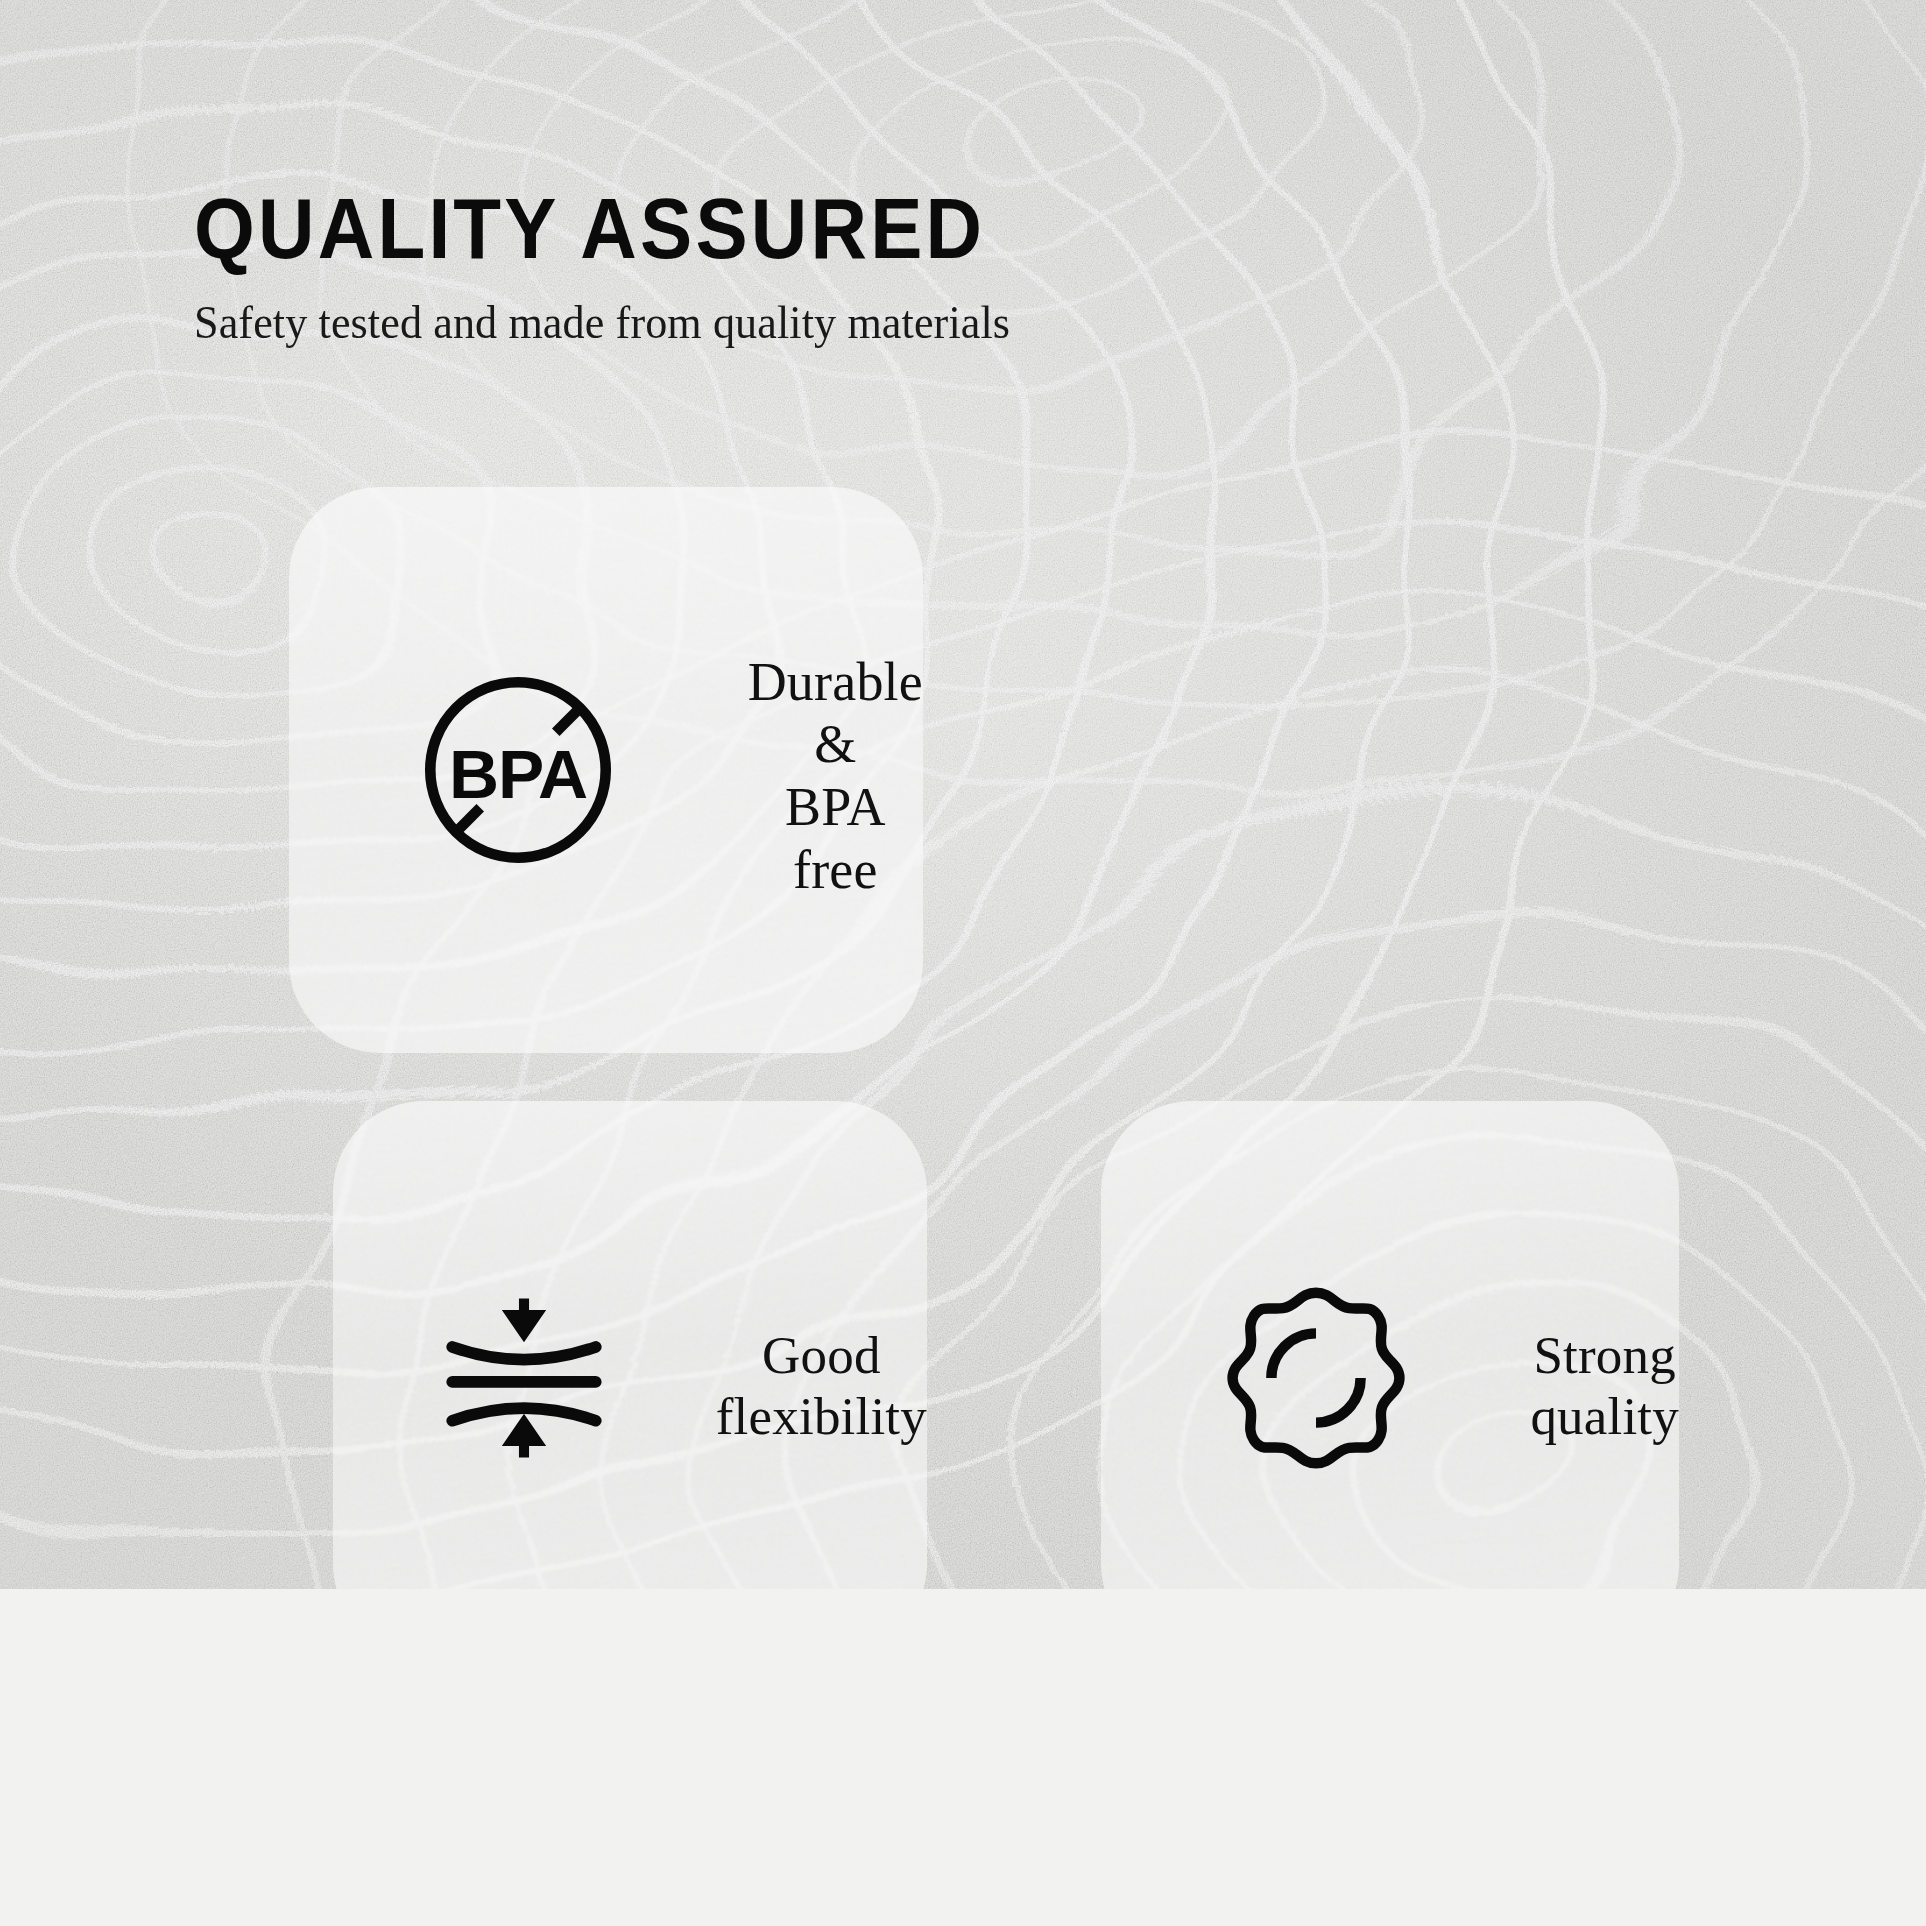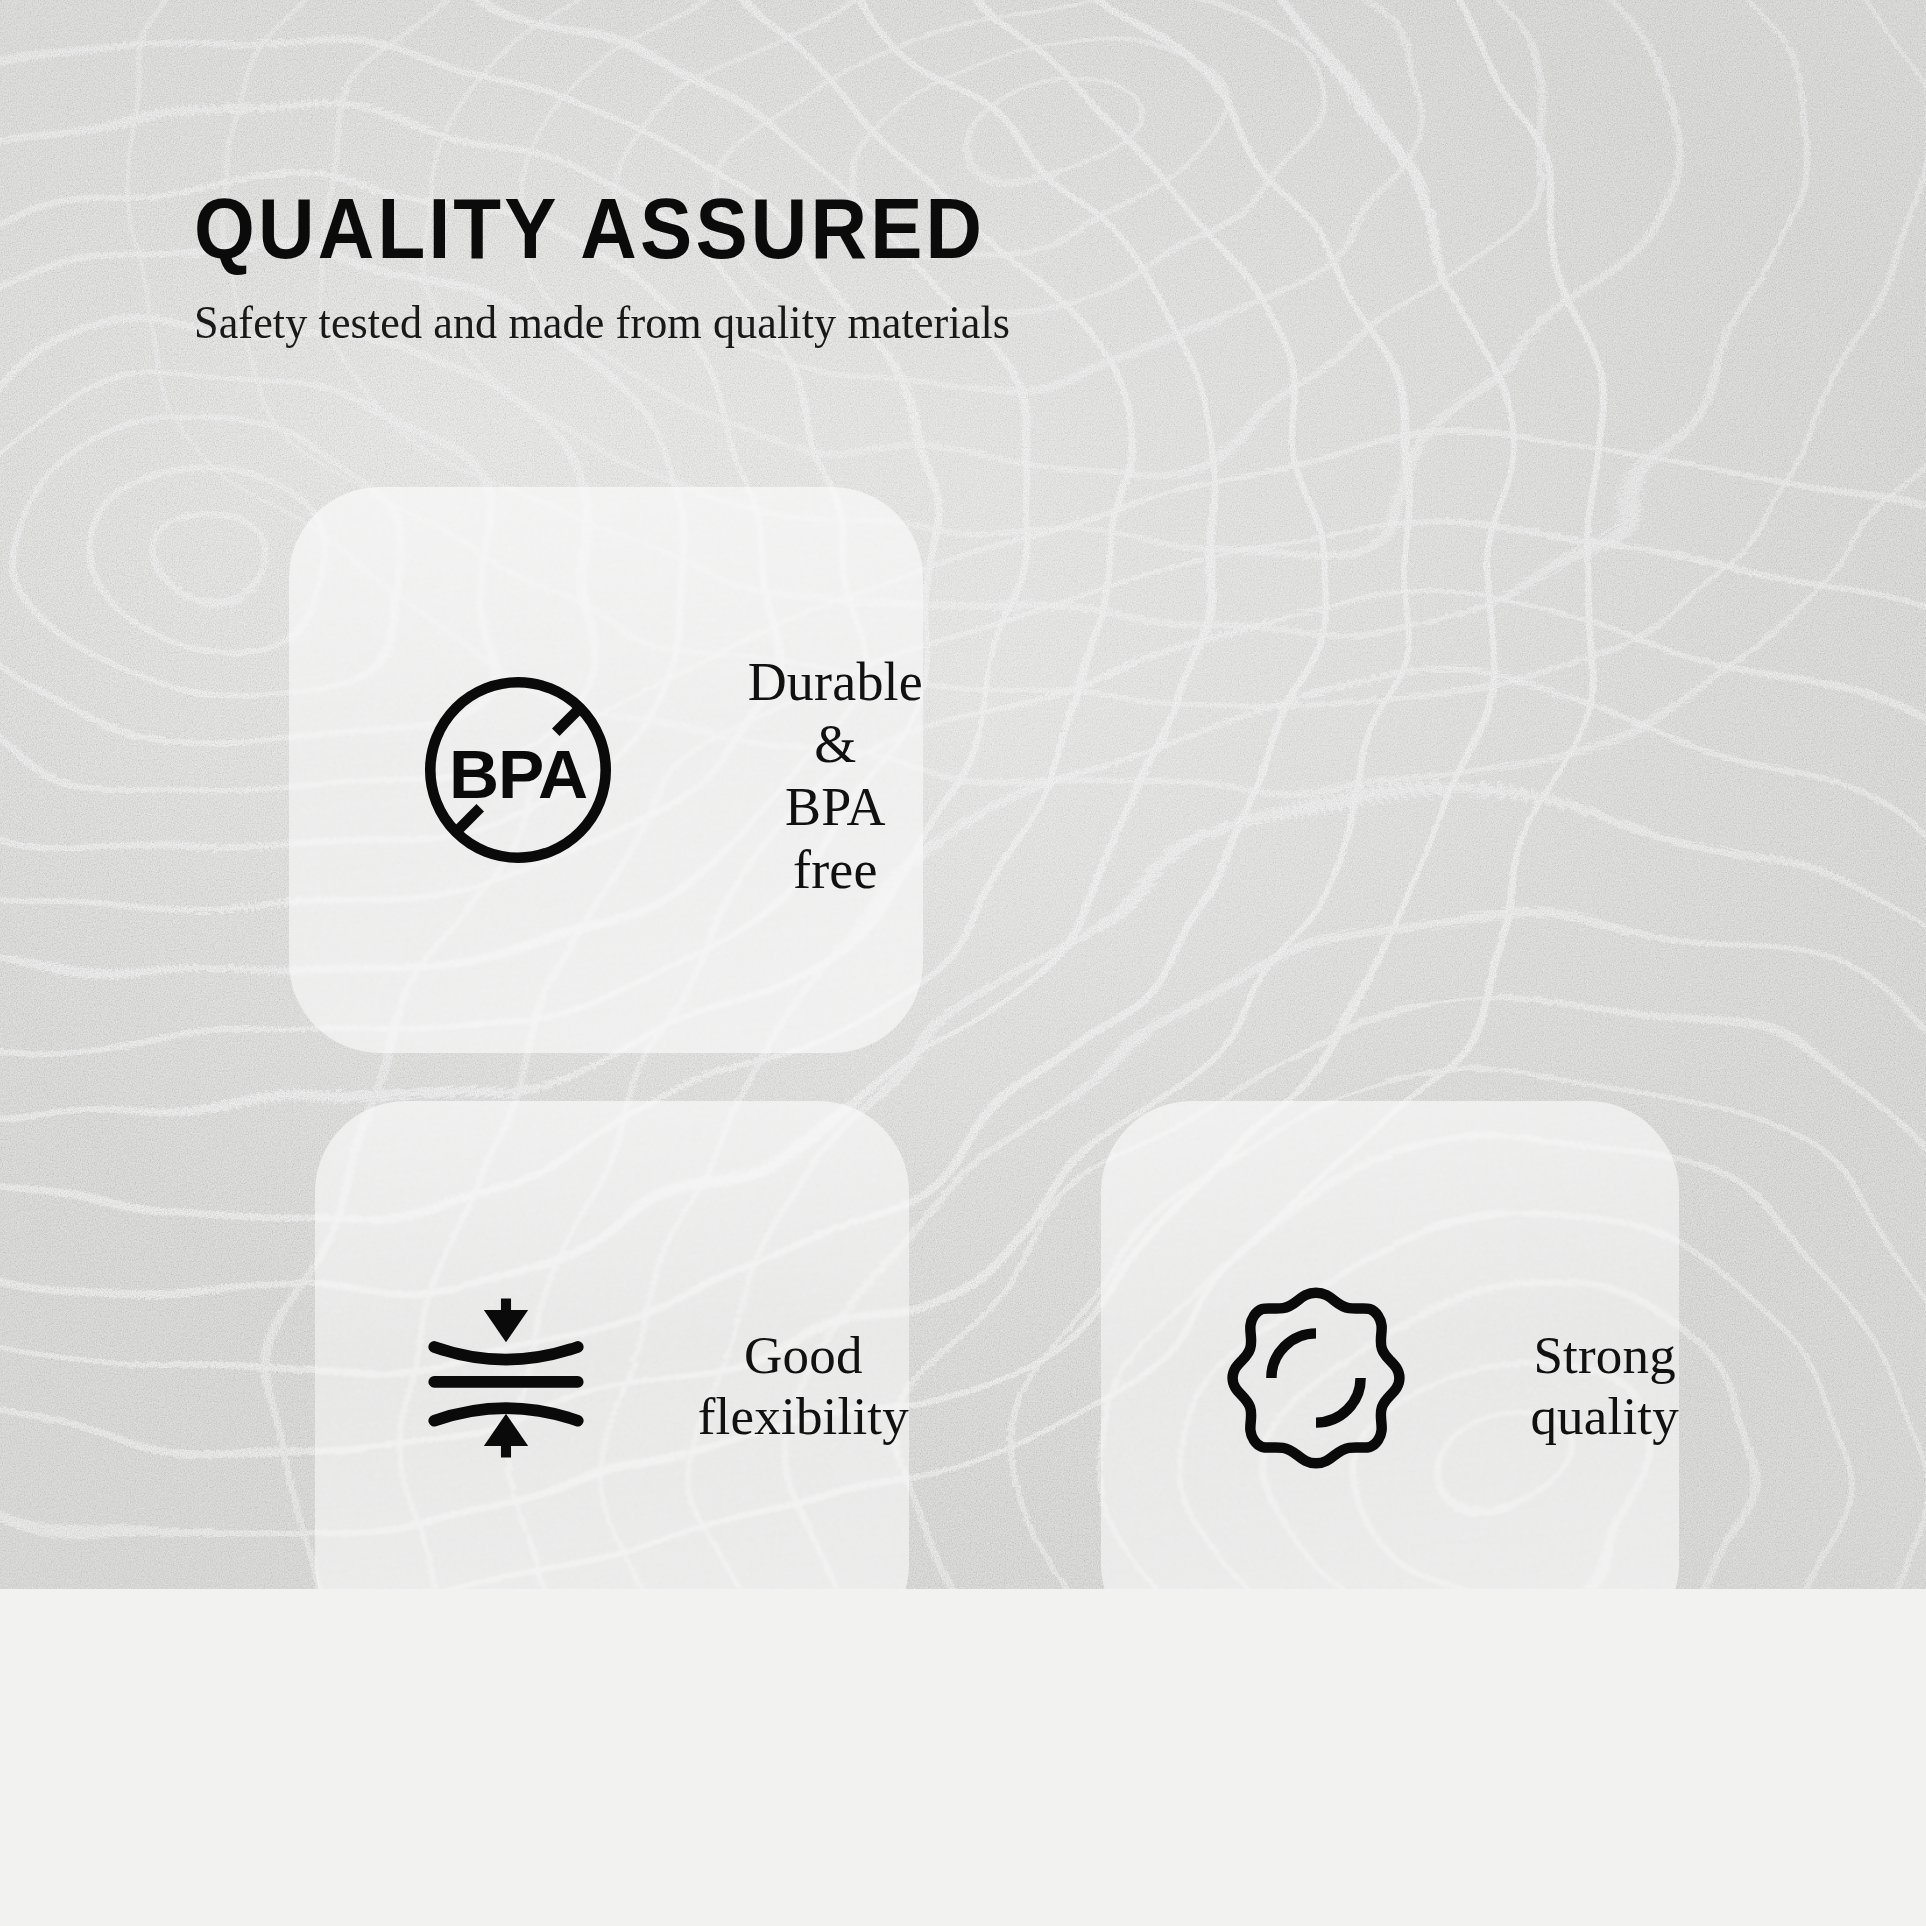--- a/index.html
+++ b/index.html
@@ -89,21 +89,21 @@
     align-items:center;
     justify-content:flex-end;
     -webkit-backdrop-filter:blur(1px);
     backdrop-filter:blur(1px);
   }
 
   
   .card-0{ left:289px;  top:487px;  width:634px;  height:566px; }
   .card-1{ left:1079px; top:487px;  width:604px;  height:566px; }
   
-  .card-2{ left:315px;  top:1101px; width:594px;  height:554px; }
+  .card-2{ left:333px;  top:1101px; width:594px;  height:554px; }
   .card-3{ left:1101px; top:1101px; width:578px;  height:554px; }
 
   .icon-wrap{
     width:100%;
     display:flex;
     align-items:center;
     justify-content:center;
   }
   .icon-0{ height:297px; }
   .icon-1{ height:297px; }

